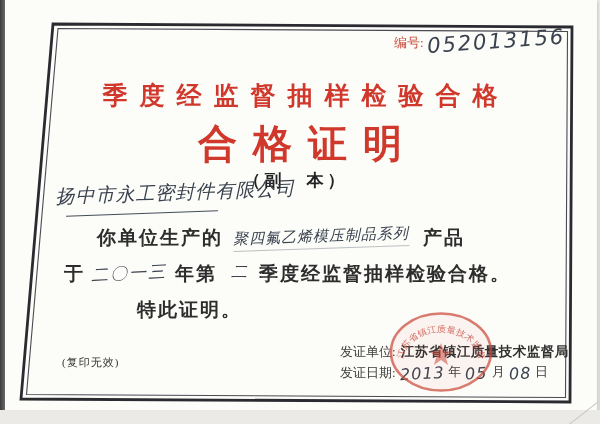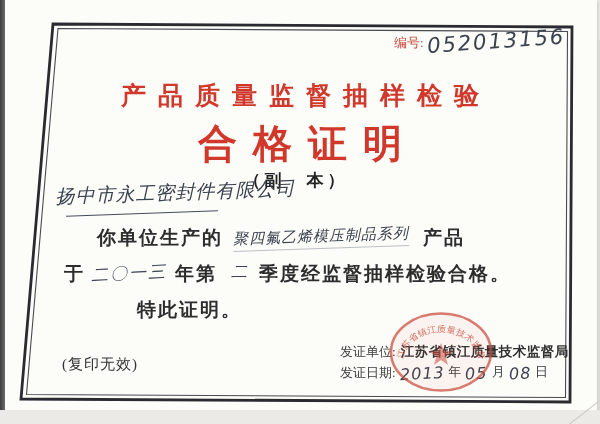--- a/index.html
+++ b/index.html
@@ -80,21 +80,21 @@
     font-size:15px;margin:0 14px 2px 10px;letter-spacing:1px;
     transform:rotate(-2deg);border-bottom:1px solid rgba(70,80,92,.35);
     padding-bottom:2px;
   }
   .line2{left:64px;top:261px;display:flex;align-items:flex-end;}
   .year-hw{font-size:17px;margin:0 8px 2px 6px;letter-spacing:2px;transform:rotate(-3deg);}
   .quarter-hw{font-size:16px;margin:0 12px 4px 14px;}
   .line3{left:97px;top:297px;margin-left:40px;}
 
   
-  .copy-invalid{left:62px;top:355px;color:#333;font-size:15px;letter-spacing:1px;}
+  .copy-invalid{left:62px;top:355px;color:#333;font-size:11px;letter-spacing:1px;}
   .issuer-row{left:340px;top:343px;display:flex;gap:5px;align-items:flex-end;font-family:Liberation Serif, serif;}
   .issuer-label,.date-label{color:#3d3d3d;font-size:13px;}
   .issuer-name{color:#303030;font-size:13.5px;font-weight:bold;letter-spacing:.5px;}
   .date-row{left:340px;top:363px;display:flex;align-items:center;gap:2px;}
   .date-unit{color:#3d3d3d;font-size:13px;padding-bottom:2px;}
   .date-hw{font-size:16px;letter-spacing:1px;transform:rotate(-3deg);padding:0 2px;}
 
   
   .seal{position:absolute;left:387px;top:309px;width:108px;height:86px;pointer-events:none;}
 </style>
@@ -112,21 +112,21 @@
   <svg class="frame-svg" viewBox="0 0 600 424">
     <polygon points="53,24 572,27 570,402 21,399" fill="none" stroke="#2a2a31" stroke-width="2.8"></polygon>
     <polygon points="58,28.5 567.5,31.5 565.5,397.5 26.5,394.5" fill="none" stroke="#4a4a52" stroke-width="1.1"></polygon>
   </svg>
 
   <div class="abs serial-row">
     <span class="serial-label">编号:</span>
     <span class="serial-number hw">052013156</span>
   </div>
 
-  <div class="abs title1">产品质量监督抽样检验</div>
+  <div class="abs title1">季度经监督抽样检验合格</div>
   <div class="abs title2">合格证明</div>
   <div class="abs copy-label">（副　本）</div>
 
   <div class="abs company hw">扬中市永工密封件有限公司</div>
   <div class="company-underline"></div>
 
   <div class="abs line1">
     <span class="print">你单位生产的</span>
     <span class="hw product-hw">聚四氟乙烯模压制品系列</span>
     <span class="print">产品</span>

